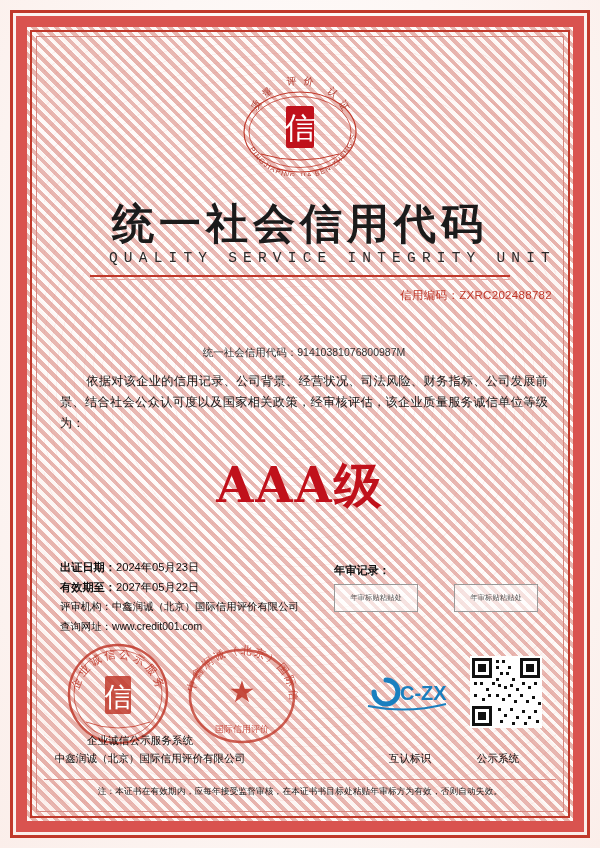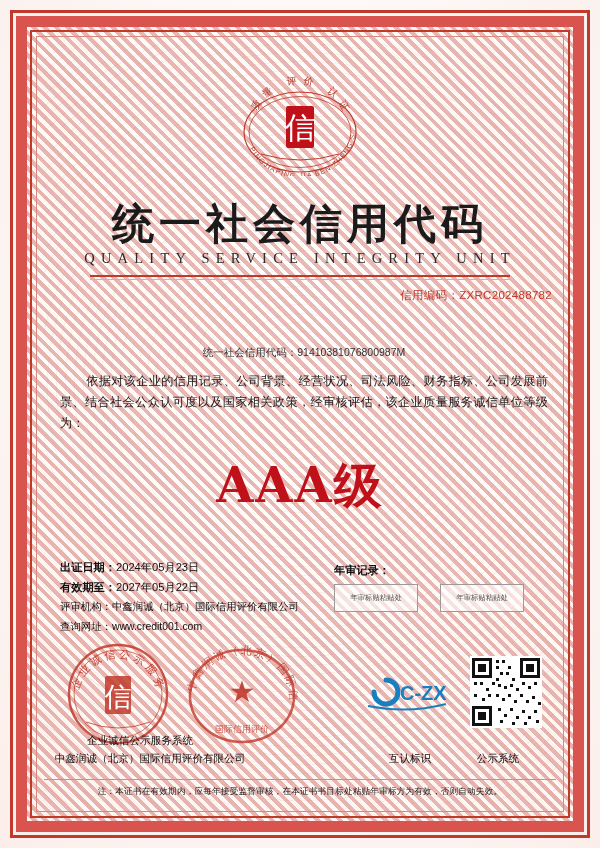--- a/index.html
+++ b/index.html
@@ -80,24 +80,24 @@
   
   .title-zh{
     position:absolute;left:0;right:0;top:152px;
     text-align:center;
     font-family:"DejaVu Serif", serif;
     font-size:42px;font-weight:bold;letter-spacing:5px;
     color:#1b1b1b;
   }
   .title-en{
     position:absolute;left:0;right:0;top:206px;
-    text-align:center;
+    text-align:right;
     font-size:14.5px;letter-spacing:6.2px;
     color:#2b2b2b;
-    font-family:Liberation Serif, serif;
+    font-family:Liberation Mono, monospace;
   }
   .title-rule{
     position:absolute;left:46px;right:46px;top:231px;
     height:2px;background:#c0392b;
   }
   .title-rule::before{
     content:"";position:absolute;left:0;right:0;top:4px;height:1px;background:#e5a7a1;
   }
 
   .credit-no{
@@ -139,21 +139,21 @@
   .details .row{white-space:nowrap;}
   .details .row b{font-weight:bold;}
   .details .small{font-size:10.4px;}
 
   .annual{
     position:absolute;left:290px;top:519px;
     font-size:11.2px;color:#111;font-weight:bold;
   }
   .stamp-boxes{
     position:absolute;left:290px;top:540px;
-    display:flex;gap:22px;text-align:center;
+    display:flex;gap:36px;text-align:center;
   }
   .stamp-box{
     width:82px;height:26px;border:1px solid #9a9a9a;
     display:flex;align-items:center;justify-content:center;
     font-size:7.4px;color:#555;background:rgba(255,255,255,.6);
   }
 
   
   .seals{
     position:absolute;left:0;right:0;top:596px;height:120px;

